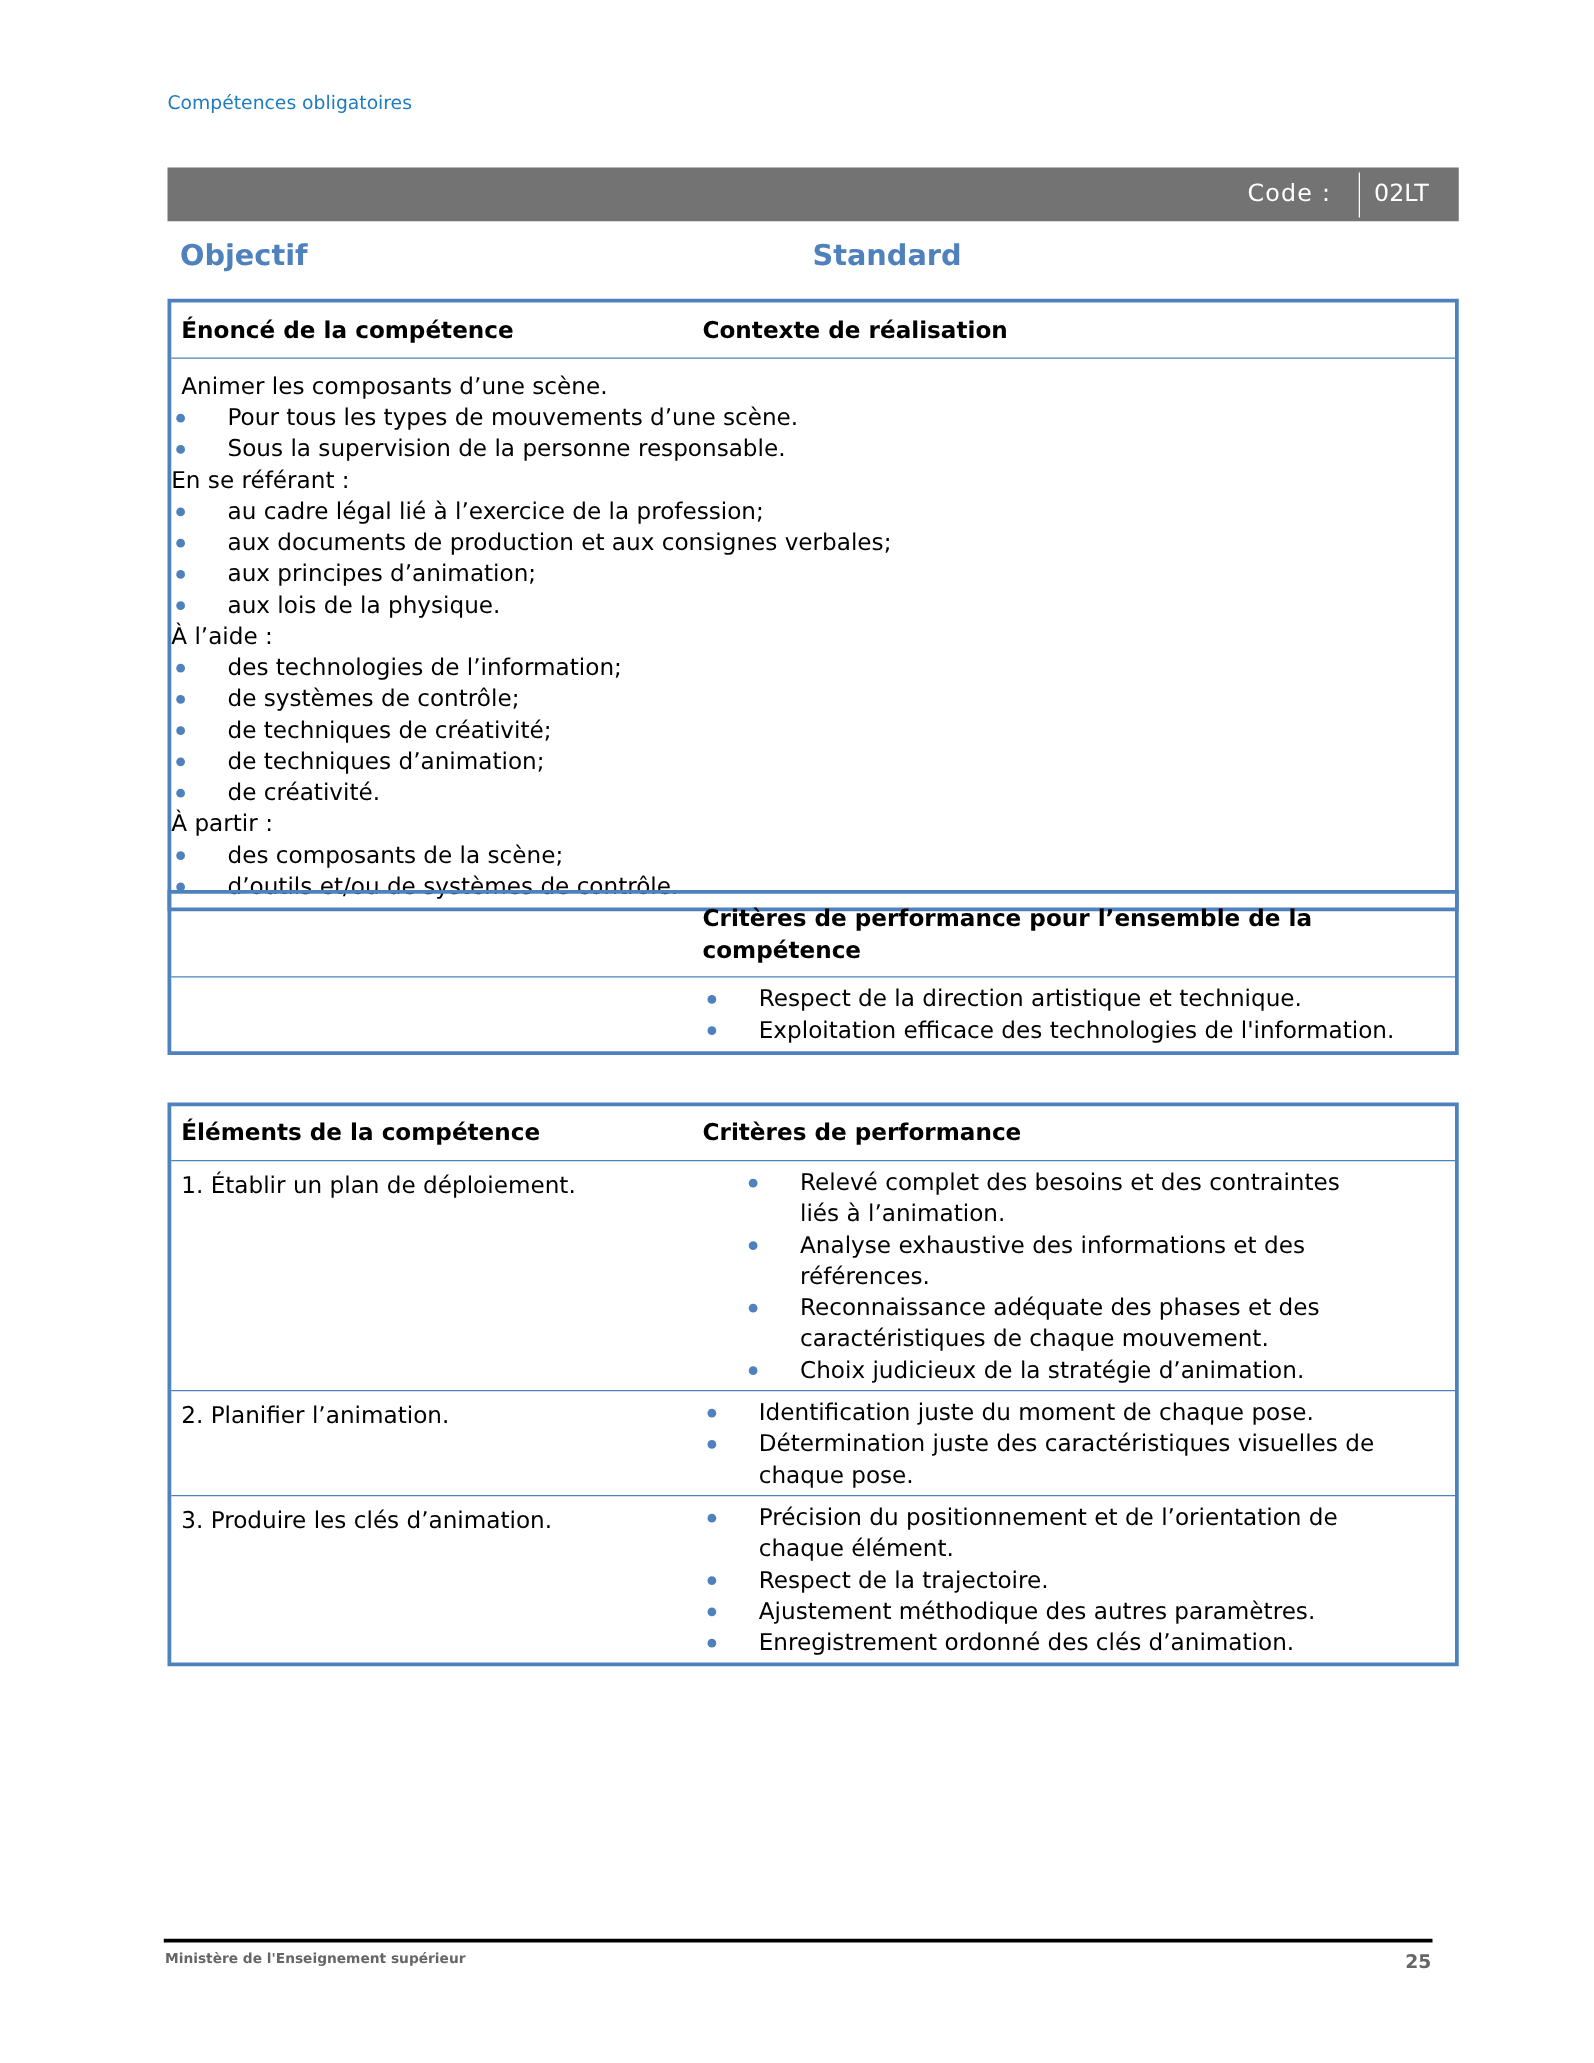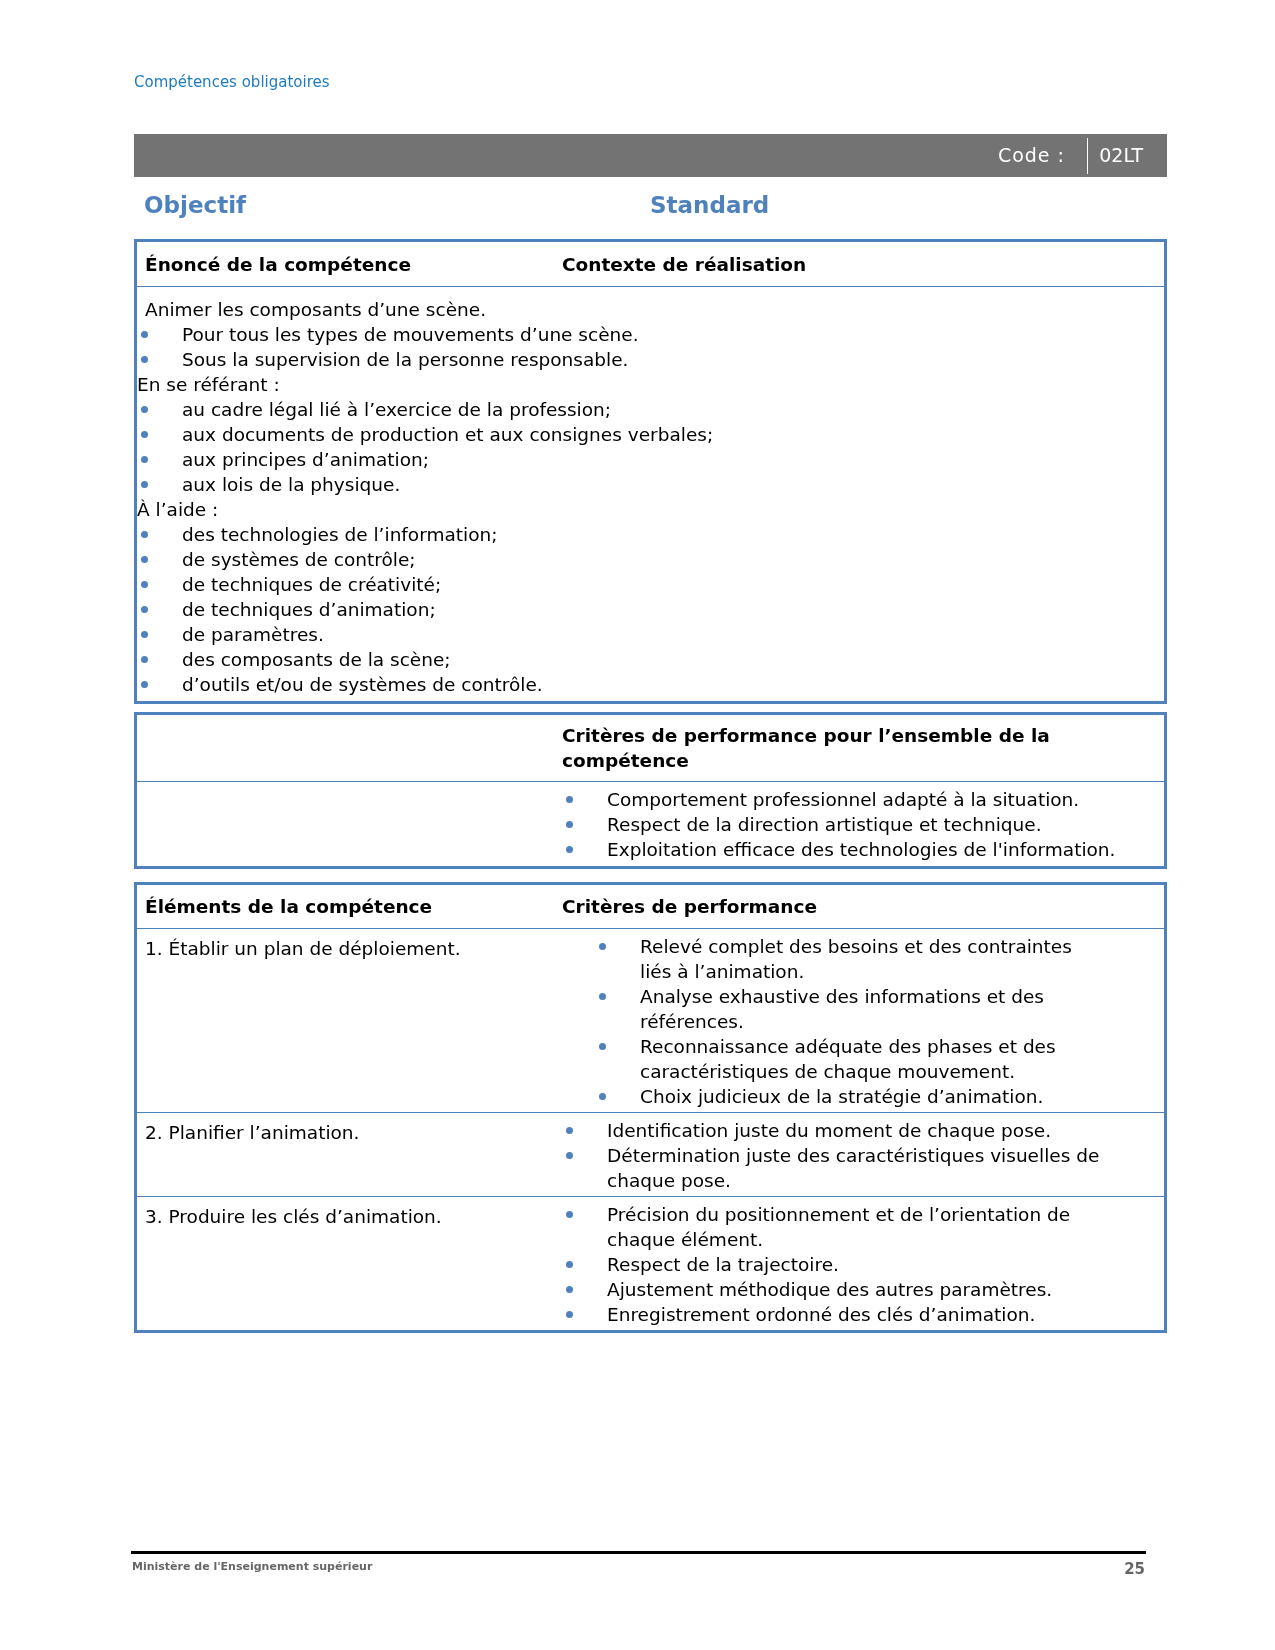--- a/index.html
+++ b/index.html
@@ -63,40 +63,40 @@
         <li><span class="dot"></span><span>aux documents de production et aux consignes verbales;</span></li>
         <li><span class="dot"></span><span>aux principes d’animation;</span></li>
         <li><span class="dot"></span><span>aux lois de la physique.</span></li>
       </ul>
       <div class="sub">À l’aide :</div>
       <ul class="bul">
         <li><span class="dot"></span><span>des technologies de l’information;</span></li>
         <li><span class="dot"></span><span>de systèmes de contrôle;</span></li>
         <li><span class="dot"></span><span>de techniques de créativité;</span></li>
         <li><span class="dot"></span><span>de techniques d’animation;</span></li>
-        <li><span class="dot"></span><span>de paramètres.</span></li>
+        <li><span class="dot"></span><span>de créativité.</span></li>
       </ul>
+      <div class="sub">À partir :</div>
       <ul class="bul">
         <li><span class="dot"></span><span>des composants de la scène;</span></li>
         <li><span class="dot"></span><span>d’outils et/ou de systèmes de contrôle.</span></li>
       </ul>
     </div>
   </div>
 </div>
 
 <div class="tbl" style="top:712px;">
   <div class="row" style="height:66px; align-items:center;">
     <div class="c1"></div>
     <div class="c2 hdr" style="padding-right:51px;">Critères de performance pour l’ensemble de la compétence</div>
   </div>
   <div class="row" style="padding:5px 0 4px 0;">
     <div class="c1"></div>
     <div class="c2">
       <ul class="bul">
-        <li><span class="dot"></span><span>Comportement professionnel adapté à la situation.</span></li>
         <li><span class="dot"></span><span>Respect de la direction artistique et technique.</span></li>
         <li><span class="dot"></span><span>Exploitation efficace des technologies de l'information.</span></li>
       </ul>
     </div>
   </div>
 </div>
 
 <div class="tbl" style="top:882px;">
   <div class="row" style="height:43px; align-items:center;">
     <div class="c1 hdr">Éléments de la compétence</div>

